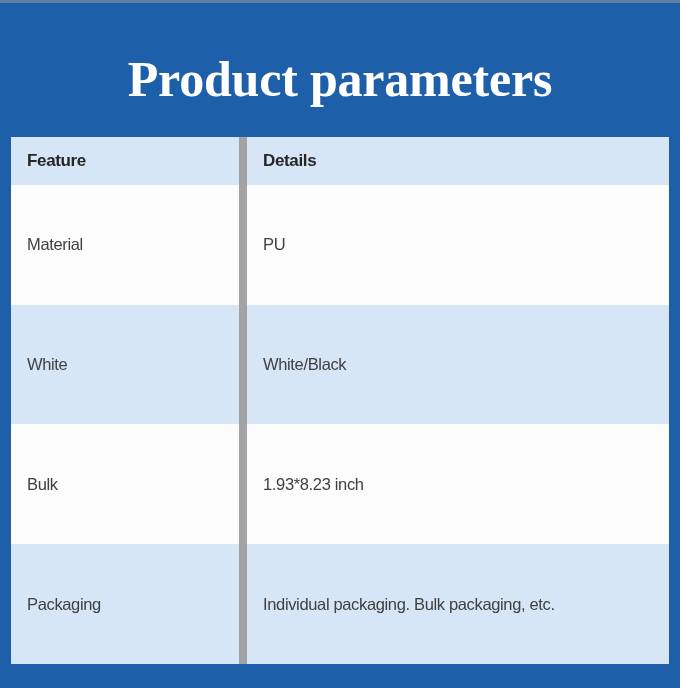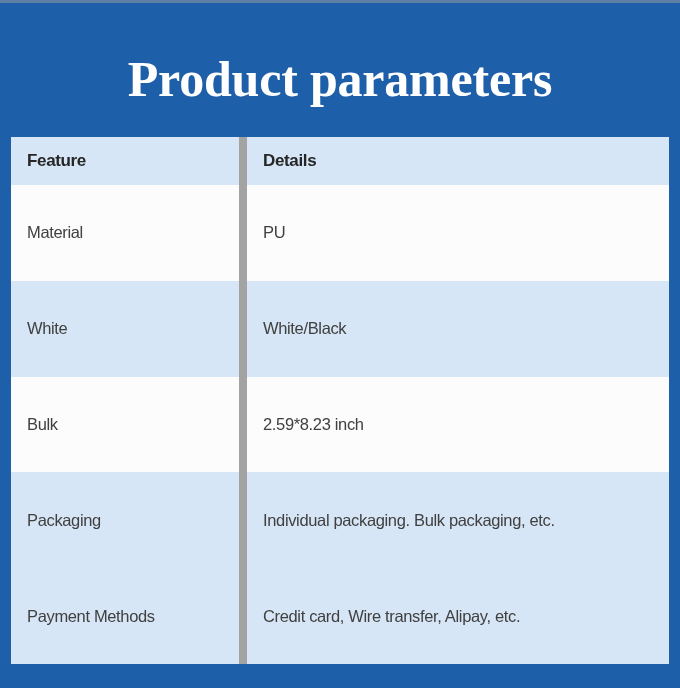--- a/index.html
+++ b/index.html
@@ -133,35 +133,31 @@
           <td class="col-details">PU</td>
         </tr>
 
         <tr class="row-shade">
           <td class="col-feature">White</td>
           <td class="col-details">White/Black</td>
         </tr>
 
         <tr class="row-plain">
           <td class="col-feature">Bulk</td>
-          <td class="col-details">2.59*8.23 inch</td>
+          <td class="col-details">1.93*8.23 inch</td>
         </tr>
 
         <tr class="row-shade">
           <td class="col-feature">Packaging</td>
           <td class="col-details">Individual packaging. Bulk packaging, etc.</td>
         </tr>
 
 
 
 
-        <tr class="row-shade">
-          <td class="col-feature">Payment Methods</td>
-          <td class="col-details">Credit card, Wire transfer, Alipay, etc.</td>
-        </tr>
 
 
 
       </tbody>
     </table>
   </div>
 
 </div>
 
 </body></html>

